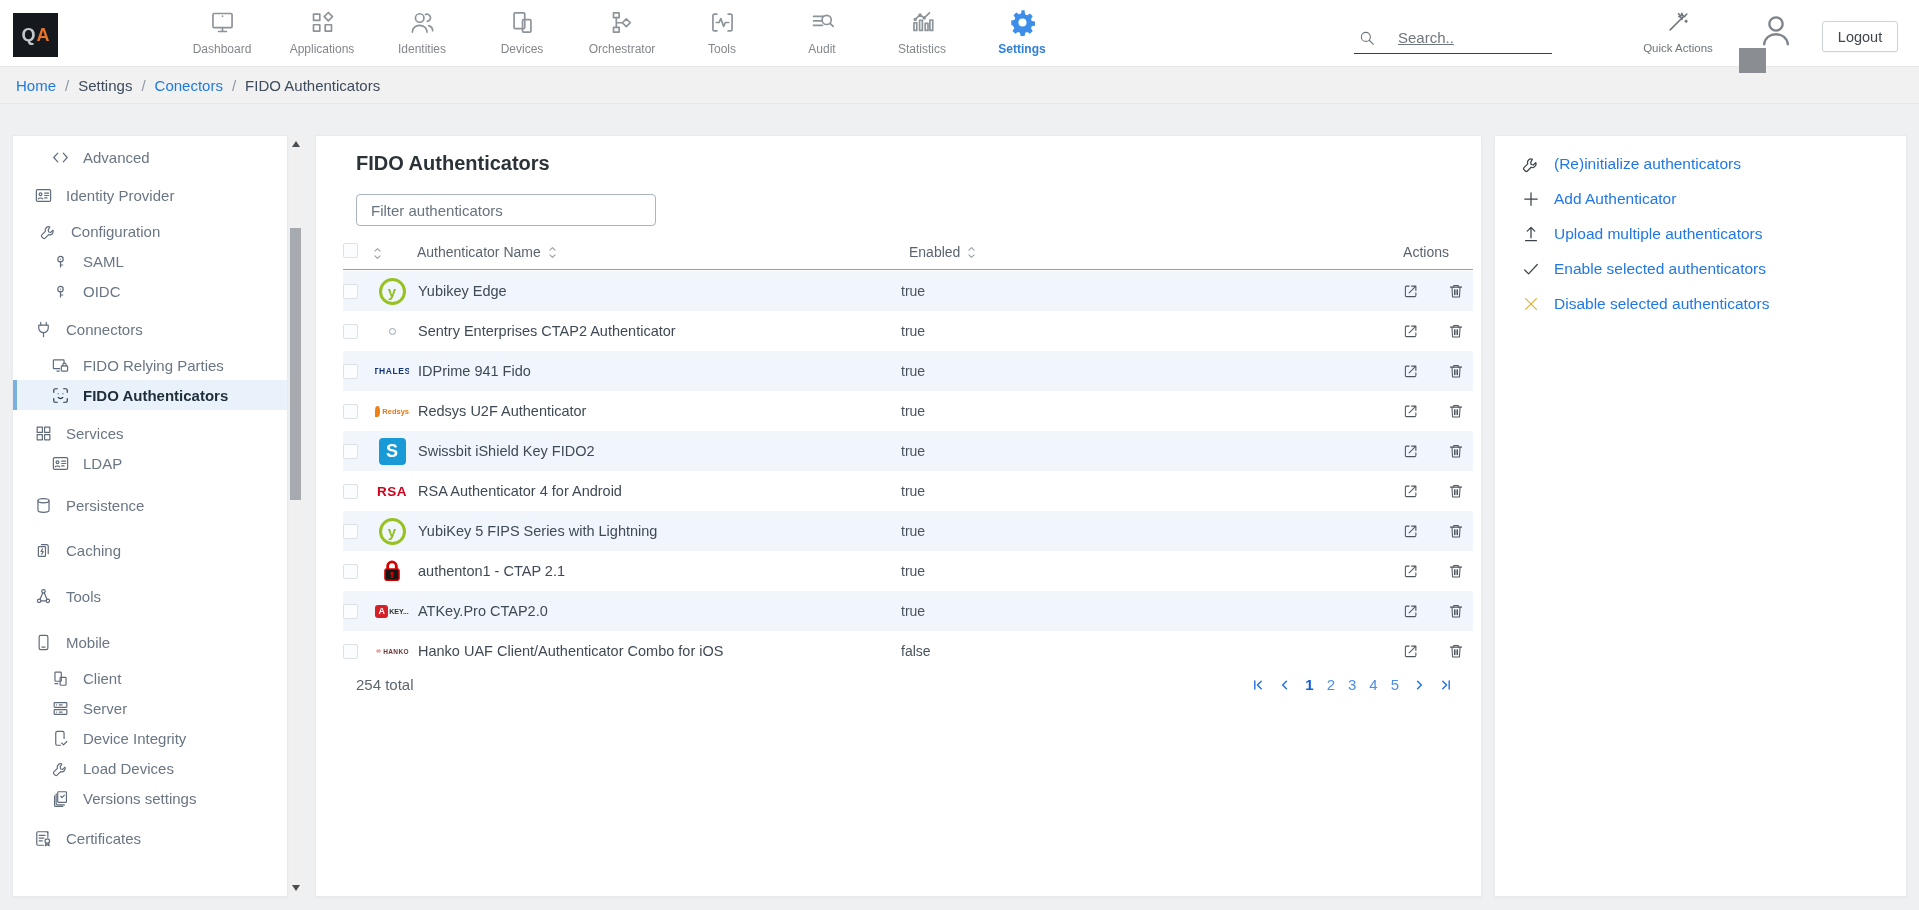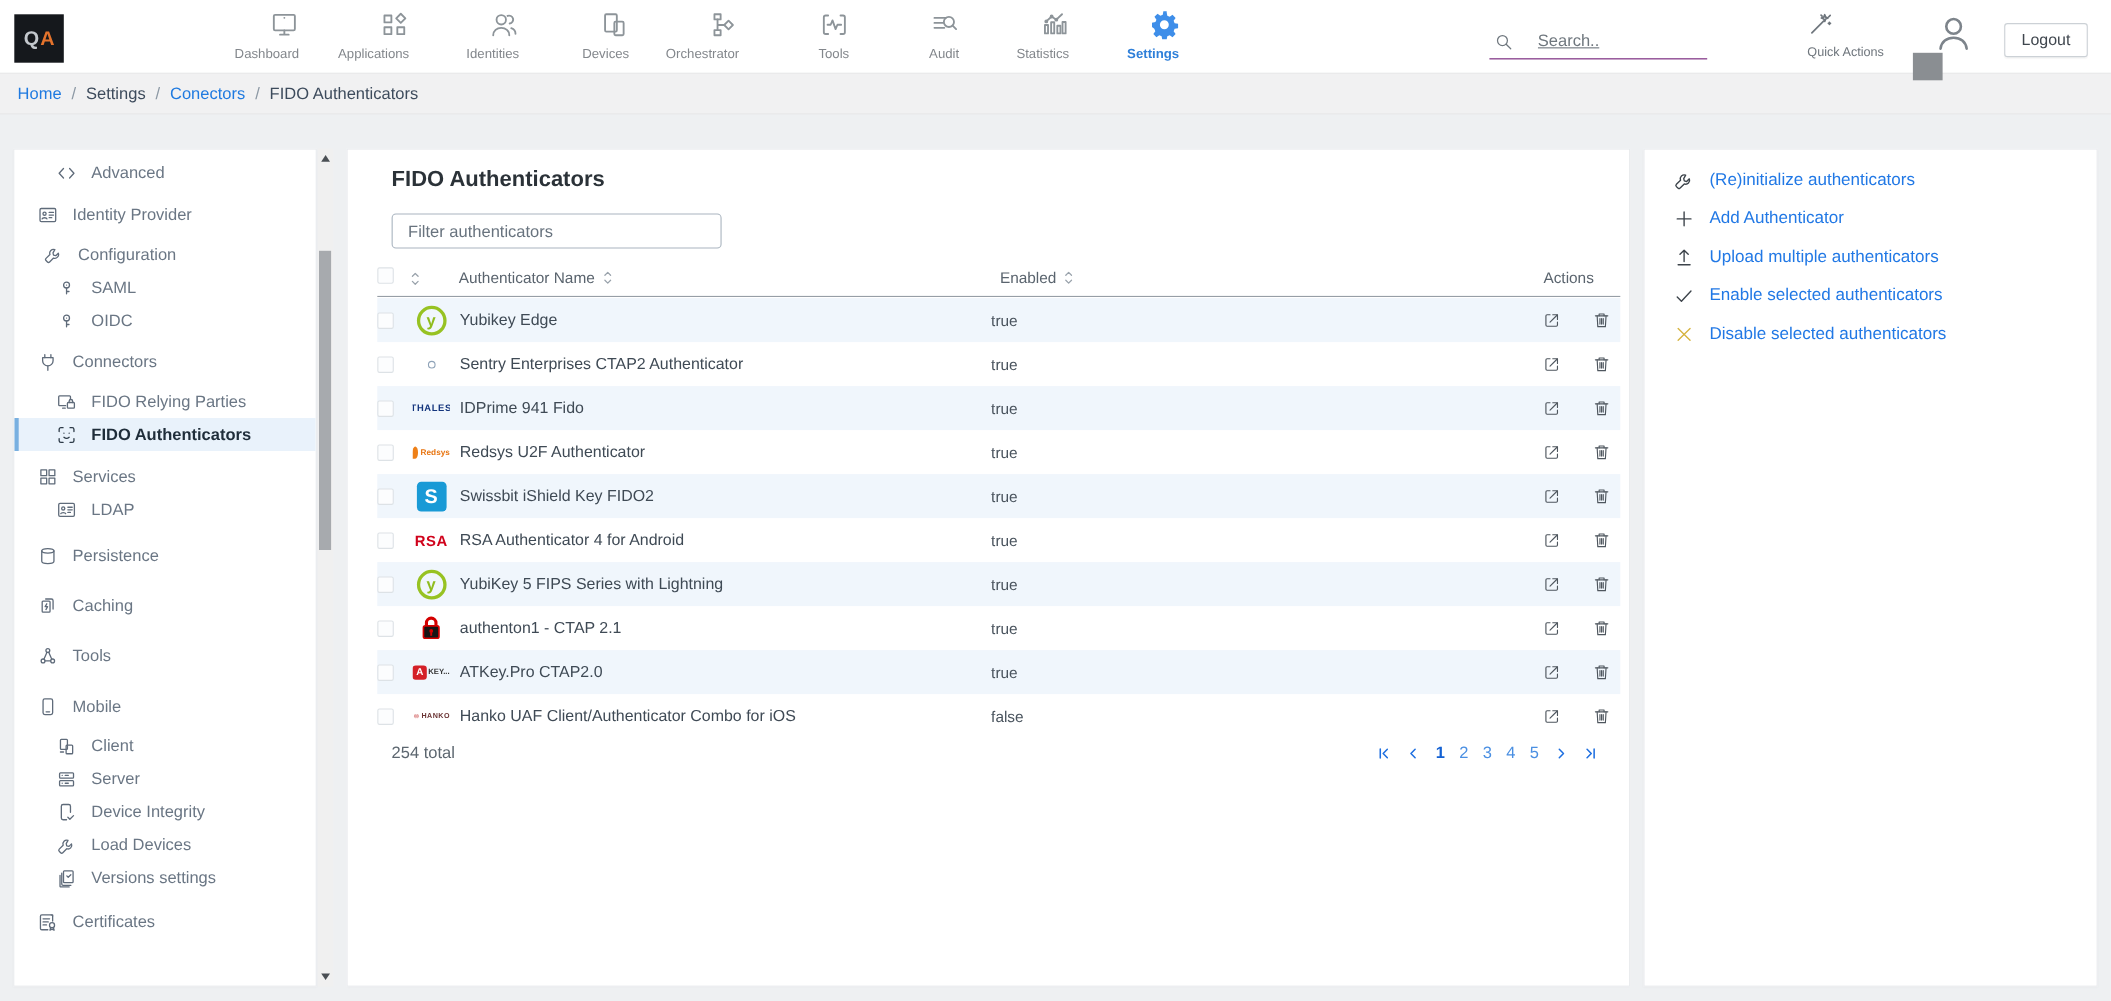--- a/index.html
+++ b/index.html
@@ -13,34 +13,34 @@
   }
   svg.ic { fill:none; stroke:currentColor; stroke-width:1.5; stroke-linecap:round; stroke-linejoin:round; display:block; }
   svg.ic.filled { fill:currentColor; stroke:none; }
 
   
   .topbar { position:absolute; left:0; top:0; width:1919px; height:66px; background:#fff; z-index:5; }
   .logo { position:absolute; left:13px; top:13px; width:45px; height:44px; background:#15181c;
           display:flex; align-items:center; justify-content:center; font-weight:bold; font-size:18px; cursor:pointer;}
   .logo .q { color:#c3c8cd; } .logo .a { color:#e4732c; margin-left:1px; }
   .nav { position:absolute; left:172px; top:9px; display:flex; }
-  .nav-item { width:100px; display:flex; flex-direction:column; align-items:flex-end; cursor:pointer; color:#8d9499; }
+  .nav-item { width:100px; display:flex; flex-direction:column; align-items:center; cursor:pointer; color:#8d9499; }
   .nav-item .nav-ic svg { width:27px; height:27px; }
   .nav-item .lbl { margin-top:6px; font-size:12px; color:#83878c; }
   .nav-item.active { color:#3e8ee9; }
   .nav-item.active .lbl { color:#2e7fd9; font-weight:bold; }
 
   .search-box { position:absolute; left:1354px; top:22px; width:198px; height:32px;
     border-bottom:1px solid #701a75; display:flex; align-items:center; color:#6f777e;text-decoration:underline; }
   .search-box .sic svg { width:18px; height:18px; margin:0 22px 0 4px; }
   .search-input { border:none; outline:none; background:transparent; font-family:inherit;
     font-size:15px; color:#555; width:140px; }
   .search-input::placeholder { color:#6f777e; }
 
-  .quick-actions { position:absolute; left:1643px; top:9px; width:70px; display:flex; flex-direction:column; cursor:pointer; color:#6f767d; }
+  .quick-actions { position:absolute; left:1643px; top:9px; width:70px; display:flex; flex-direction:column; align-items:center; cursor:pointer; color:#6f767d; }
   .quick-actions svg { width:25px; height:25px; }
   .quick-actions .lbl { margin-top:8px; font-size:11.5px; color:#6e757c; white-space:nowrap; }
   .gray-square { position:absolute; left:1739px; top:48px; width:27px; height:25px; background:#8a8e92; }
   .avatar { position:absolute; left:1757px; top:11px; width:38px; height:38px; color:#7d848b; cursor:pointer; }
   .avatar svg { width:38px; height:38px; }
   .logout-btn { position:absolute; left:1822px; top:21px; width:76px; height:31px; background:#fff;
     border:1px solid #ccd1d6; border-radius:3px; font-size:14.5px; color:#3f464e; cursor:pointer;
     font-family:inherit; box-shadow:0 1px 1px rgba(0,0,0,0.04); }
 
   

